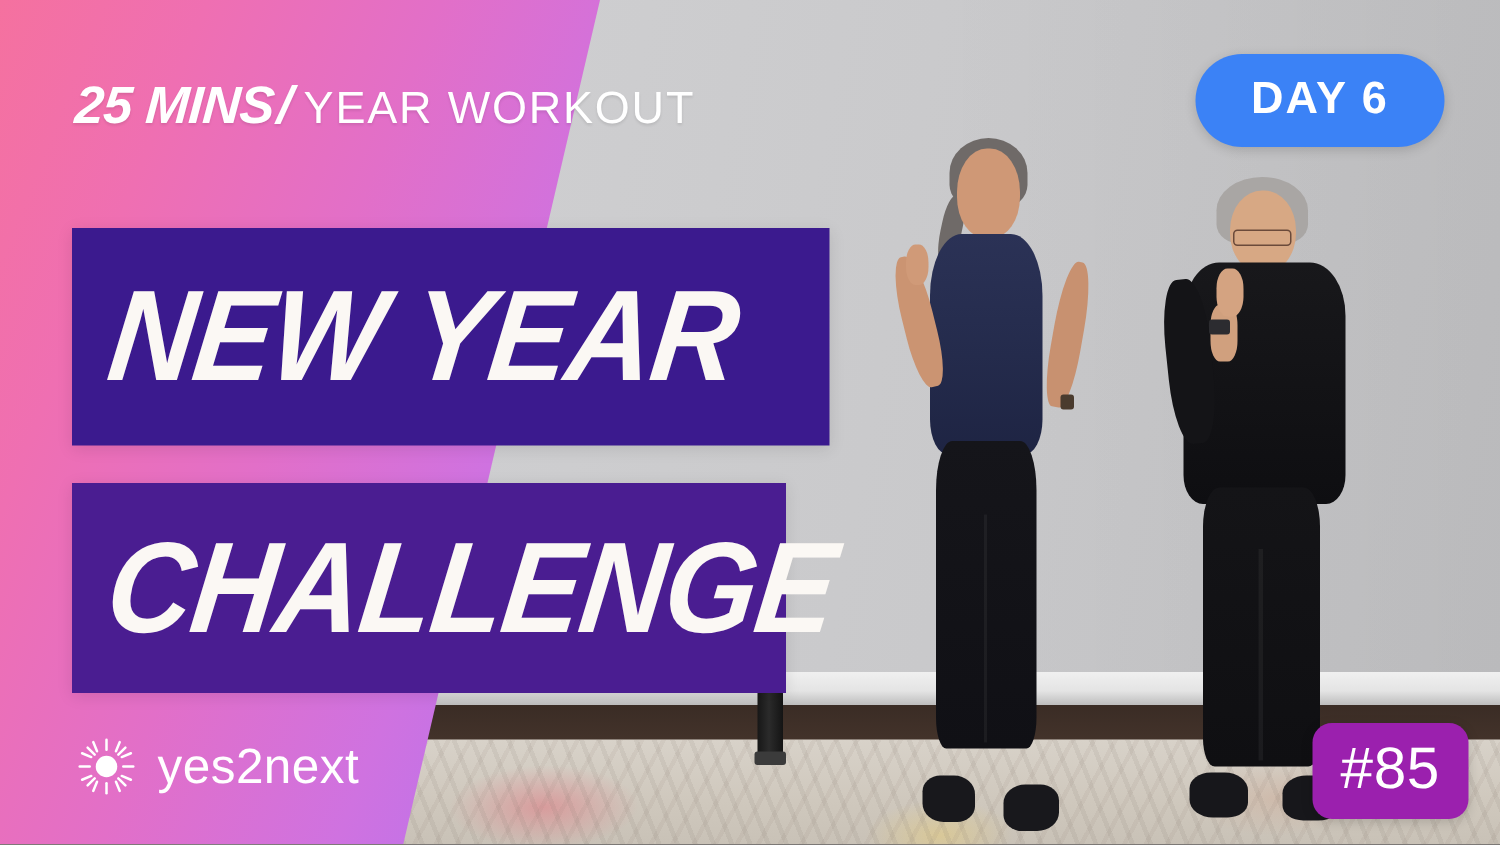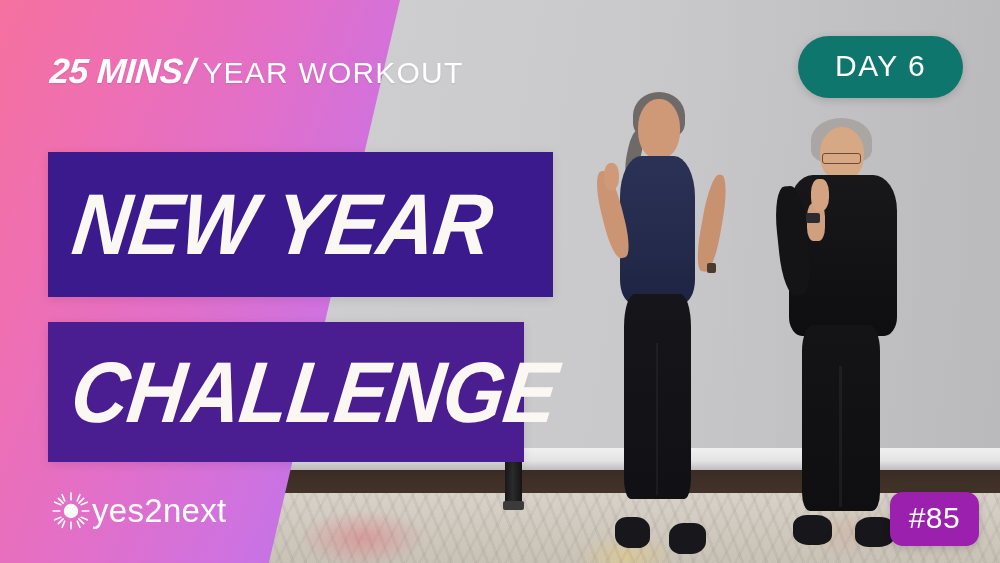--- a/index.html
+++ b/index.html
@@ -227,44 +227,44 @@
   }
   .banner-1{ left:4.8%; top:27.0%; width:50.5%; height:25.8%; }
   .banner-1 span{ font-size:86px; padding-left:5.5%; letter-spacing:-1px; }
 
   .banner-2{ left:4.8%; top:57.2%; width:47.6%; height:24.9%; background:#4a1d91; }
   .banner-2 span{ font-size:86px; padding-left:5.5%; letter-spacing:-1px; }
 
   
   .logo{
     position:absolute; left:5.0%; top:87.0%;
-    display:flex; align-items:center; 
+    display:flex; align-items:center; gap:13px;
   }
   .logo-text{
     color:#fff; font-size:33px; font-weight:300; letter-spacing:.3px;
   }
   .sun{ width:42px; height:42px; display:block; }
 
   
   .day-badge{
     position:absolute; right:3.7%; top:6.4%;
-    background:#0f766e;
+    background:#3b82f6;
     color:#fff;
     border-radius:999px;
     padding:13px 37px 15px;
-    font-size:30px; font-weight:400; letter-spacing:1.4px;
+    font-size:30px; font-weight:700; letter-spacing:1.4px;
     box-shadow:0 2px 8px rgba(0,0,0,.16);
   }
   .num-badge{
     position:absolute; right:2.1%; bottom:3.0%;
     background:#9b20ae;
     color:#fff;
     border-radius:13px;
     padding:9px 19px 11px;
-    font-size:30px; font-weight:400; letter-spacing:.4px;
+    font-size:39px; font-weight:400; letter-spacing:.4px;
     box-shadow:0 2px 8px rgba(0,0,0,.16);
   }
 </style>
 </head>
 <body>
 
 <div class="thumb">
 
   <div class="photo">
     <div class="wall"></div>

